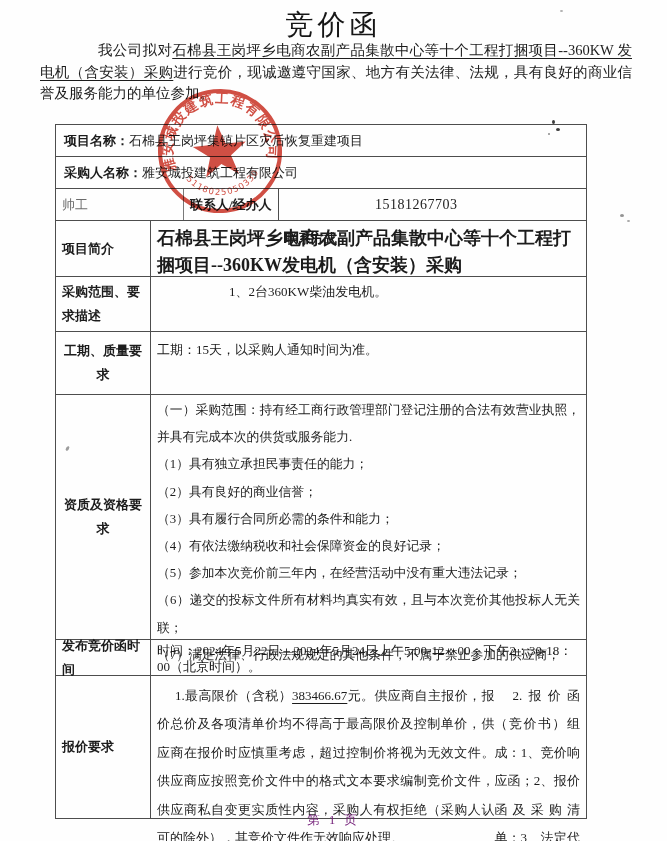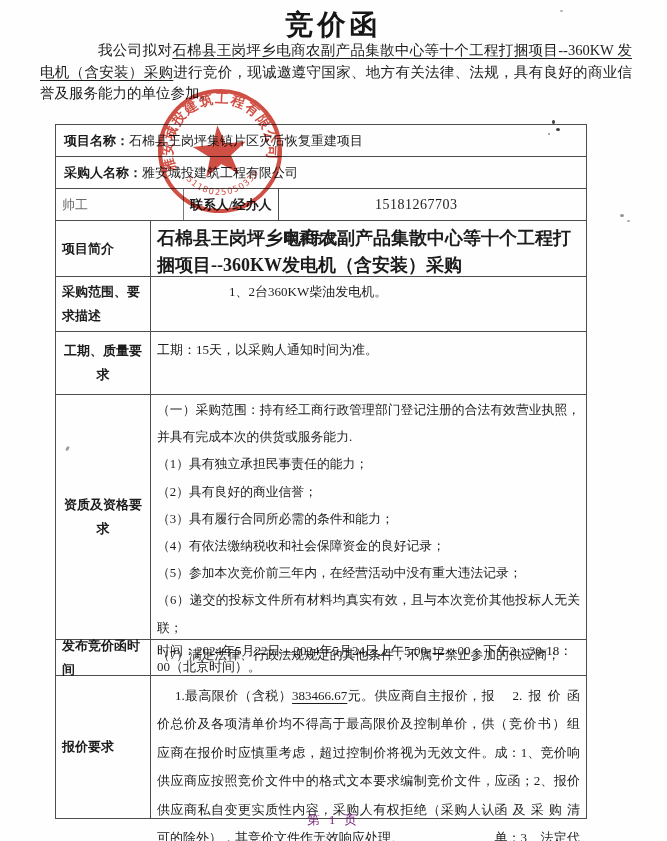--- a/index.html
+++ b/index.html
@@ -6,21 +6,21 @@
   .page{
     position:relative;
     width:667px;height:841px;
     background:#fefefe;
     font-family:"Liberation Serif","DejaVu Serif",serif;
     color:#1c1c1c;
     overflow:hidden;
   }
   .title{
     position:absolute;left:0;top:6px;width:667px;
-    text-align:center;font-size:28px;font-weight:bold;
+    text-align:center;font-size:28px;font-weight:normal;
     letter-spacing:4px;color:#161616;
   }
   .intro{
     position:absolute;left:40px;top:40px;width:592px;
     font-size:14.5px;line-height:21.5px;text-align:justify;
     text-indent:58px;margin:0;
   }
   .u{text-decoration:underline;text-underline-offset:3px;}
   .doc-table{
     position:absolute;left:55px;top:124px;width:530px;

